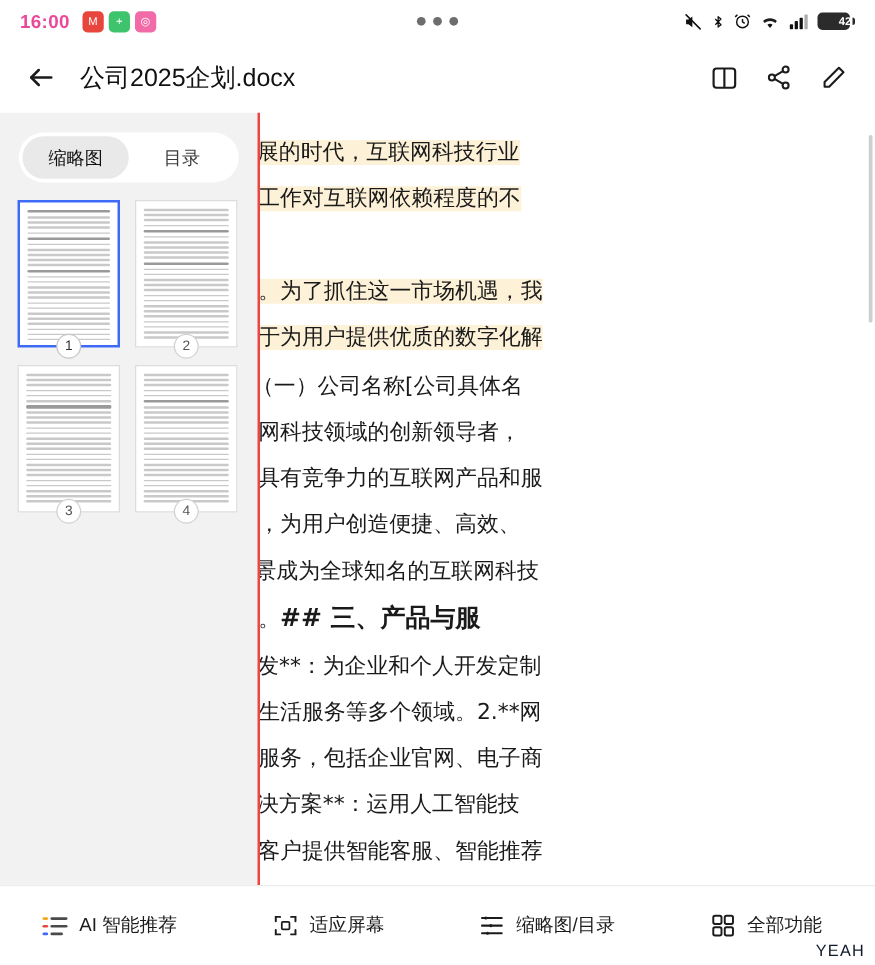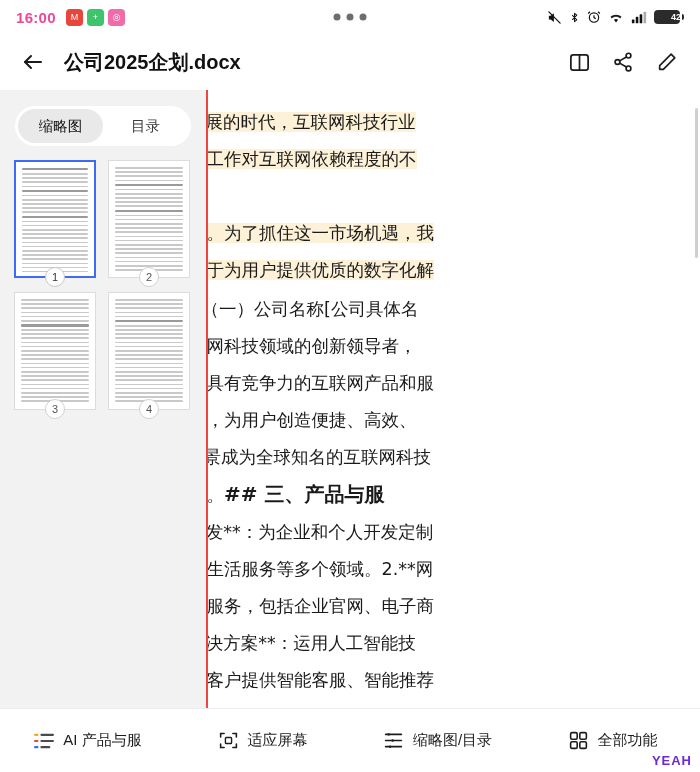--- a/index.html
+++ b/index.html
@@ -55,21 +55,21 @@
     padding-left: 18px;
   }
   .batt-cap { width: 2px; height: 6px; background: #2b2b2b; border-radius: 0 2px 2px 0; }
 
   
   .appbar {
     height: 56px; display: flex; align-items: center;
     padding: 0 16px; gap: 14px; background: #fff;
   }
   .appbar .title {
-    font-size: 20px; color: #111; font-weight: 700;
+    font-size: 20px; color: #111; font-weight: 400;
     white-space: nowrap; overflow: hidden; text-overflow: ellipsis;
     flex: 1;
   }
   .iconbtn {
     width: 34px; height: 34px; display: flex; align-items: center; justify-content: center;
     color: #1b1b1b; flex: none;
   }
   .appbar-actions { display: flex; align-items: center; gap: 10px; }
 
   
@@ -163,22 +163,22 @@
     border-top: 1px solid #ededed;
     display: flex; align-items: center;
   }
   .tb-item {
     flex: 1; display: flex; align-items: center; justify-content: center;
     gap: 8px; font-size: 15px; color: #1c1c1c;
   }
   .tb-ico { display: flex; align-items: center; justify-content: center; width: 22px; height: 22px; }
   .watermark {
     position: absolute; right: 8px; bottom: 4px;
-    font-size: 13px; color: #6d28d9; letter-spacing: 1px;
-    font-weight: 700;
+    font-size: 13px; color: #0f172a; letter-spacing: 1px;
+    font-weight: 400;
   }
 </style>
 </head>
 <body>
 
 <div class="statusbar">
   <span class="sb-time">16:00</span>
   <span class="sb-appicons">
     <span class="sb-chip red">
         <span class="g">M</span>
@@ -447,21 +447,21 @@
     <span class="tb-ico">
       <svg width="22" height="20" viewBox="0 0 24 22">
         <rect x="1" y="3" width="5" height="2.4" rx="1.2" fill="#f5a623"></rect>
         <rect x="1" y="9.8" width="5" height="2.4" rx="1.2" fill="#e8453c"></rect>
         <rect x="1" y="16.6" width="5" height="2.4" rx="1.2" fill="#3d6bf5"></rect>
         <rect x="8" y="3" width="15" height="2.4" rx="1.2" fill="#4a4a4a"></rect>
         <rect x="8" y="9.8" width="15" height="2.4" rx="1.2" fill="#4a4a4a"></rect>
         <rect x="8" y="16.6" width="11" height="2.4" rx="1.2" fill="#4a4a4a"></rect>
       </svg>
     </span>
-    <span>AI 产品与服</span>
+    <span>AI 智能推荐</span>
   </div>
 
   <div class="tb-item">
     <span class="tb-ico">
       <svg width="21" height="21" viewBox="0 0 24 24" fill="none" stroke="#1c1c1c" stroke-width="1.8" stroke-linecap="round">
         <path d="M3 8V4h4M21 8V4h-4M3 16v4h4M21 16v4h-4"></path>
         <rect x="8.5" y="8.5" width="7" height="7" rx="1" stroke-width="1.6"></rect>
       </svg>
     </span>
     <span>适应屏幕</span>

